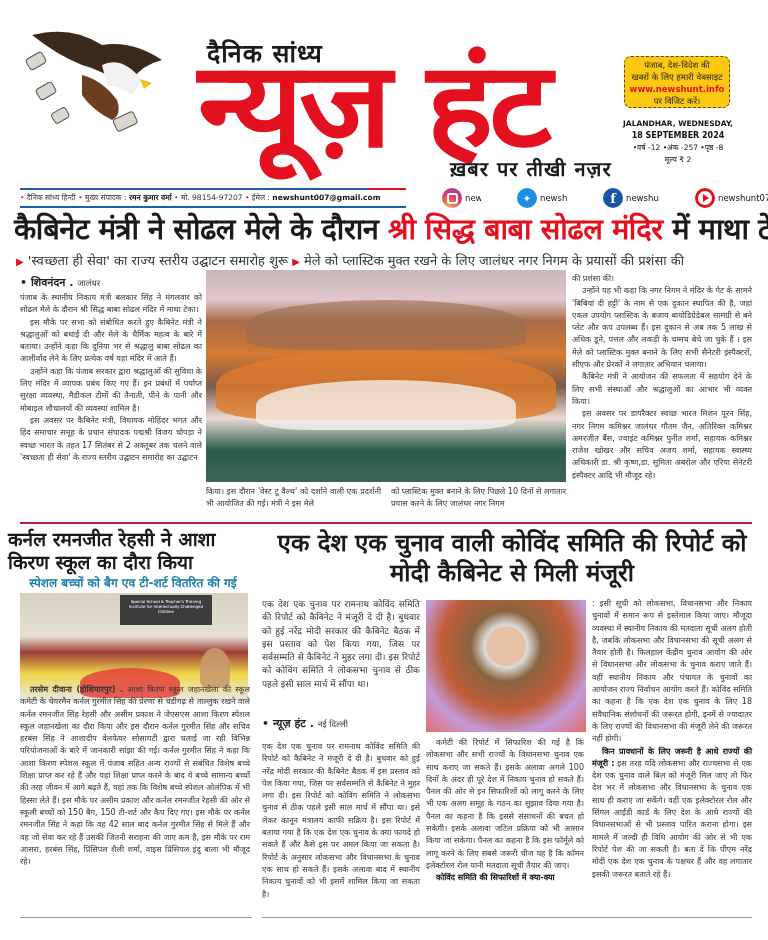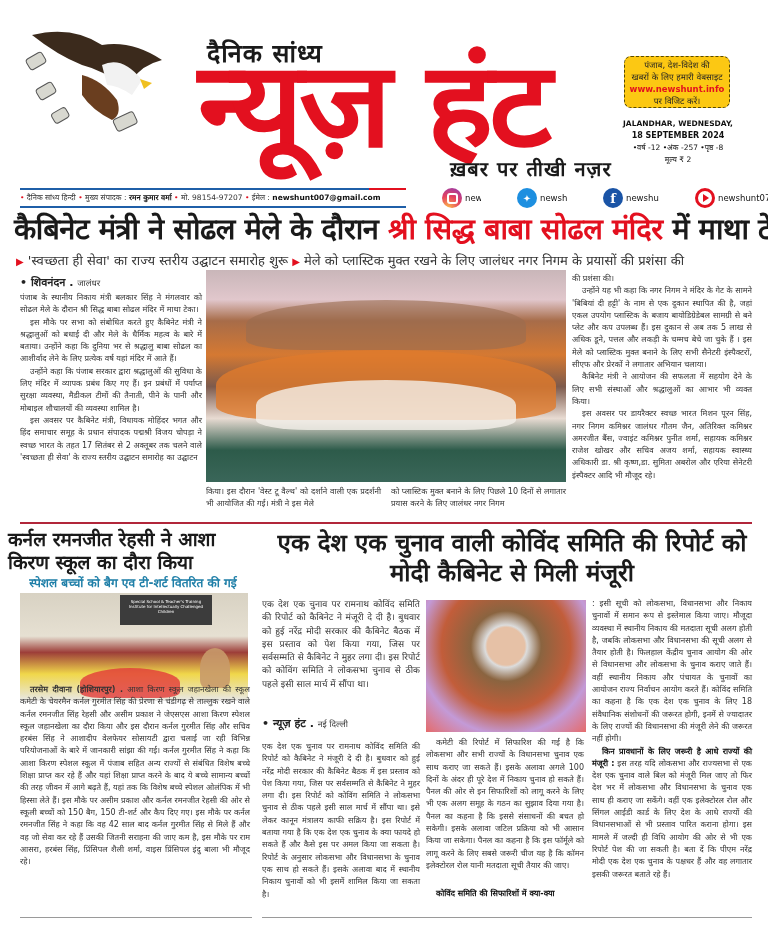--- a/index.html
+++ b/index.html
@@ -192,21 +192,21 @@
   <b>• </b><b>न्यूज़ हंट</b><b> . </b><span class="loc">नई दिल्ली</span>
 </div>
 <div class="col-text" style="left:262px; top:741px; width:158px;">
   <p class="noind">एक देश एक चुनाव पर रामनाथ कोविंद समिति की रिपोर्ट को कैबिनेट ने मंजूरी दे दी है। बुधवार को हुई नरेंद्र मोदी सरकार की कैबिनेट बैठक में इस प्रस्ताव को पेश किया गया, जिस पर सर्वसम्मति से कैबिनेट ने मुहर लगा दी। इस रिपोर्ट को कोविंग समिति ने लोकसभा चुनाव से ठीक पहले इसी साल मार्च में सौंपा था। इसे लेकर कानून मंत्रालय काफी सक्रिय है। इस रिपोर्ट में बताया गया है कि एक देश एक चुनाव के क्या फायदे हो सकते हैं और कैसे इस पर अमल किया जा सकता है। रिपोर्ट के अनुसार लोकसभा और विधानसभा के चुनाव एक साथ हो सकते हैं। इसके अलावा बाद में स्थानीय निकाय चुनावों को भी इसमें शामिल किया जा सकता है।</p>
 </div>
 
 <div class="photo photo-pm"></div>
 
 <div class="col-text" style="left:426px; top:737px; width:158px;">
   <p>कमेटी की रिपोर्ट में सिफारिश की गई है कि लोकसभा और सभी राज्यों के विधानसभा चुनाव एक साथ कराए जा सकते हैं। इसके अलावा अगले 100 दिनों के अंदर ही पूरे देश में निकाय चुनाव हो सकते हैं। पैनल की ओर से इन सिफारिशों को लागू करने के लिए भी एक अलग समूह के गठन का सुझाव दिया गया है। पैनल का कहना है कि इससे संसाधनों की बचत हो सकेगी। इसके अलावा जटिल प्रक्रिया को भी आसान किया जा सकेगा। पैनल का कहना है कि इस फॉर्मूले को लागू करने के लिए सबसे जरूरी चीज यह है कि कॉमन इलेक्टोरल रोल यानी मतदाता सूची तैयार की जाए।</p>
-  <p style="font-weight:bold; color:#111;margin-top:16px;">कोविंद समिति की सिफारिशों में क्या-क्या</p>
+  <p style="font-weight:bold; color:#111;">कोविंद समिति की सिफारिशों में क्या-क्या</p>
 </div>
 
 <div class="col-text" style="left:592px; top:598px; width:160px;">
   <p class="noind">: इसी सूची को लोकसभा, विधानसभा और निकाय चुनावों में समान रूप से इस्तेमाल किया जाए। मौजूदा व्यवस्था में स्थानीय निकाय की मतदाता सूची अलग होती है, जबकि लोकसभा और विधानसभा की सूची अलग से तैयार होती है। फिलहाल केंद्रीय चुनाव आयोग की ओर से विधानसभा और लोकसभा के चुनाव कराए जाते हैं। वहीं स्थानीय निकाय और पंचायत के चुनावों का आयोजन राज्य निर्वाचन आयोग करते हैं। कोविंद समिति का कहना है कि एक देश एक चुनाव के लिए 18 संवैधानिक संशोधनों की जरूरत होगी, इनमें से ज्यादातर के लिए राज्यों की विधानसभा की मंजूरी लेने की जरूरत नहीं होगी।</p>
   <p><b style="color:#111;">किन प्रावधानों के लिए जरूरी है आधे राज्यों की मंजूरी :</b> <span>इस तरह यदि लोकसभा और राज्यसभा से एक देश एक चुनाव वाले बिल को मंजूरी मिल जाए तो फिर देश भर में लोकसभा और विधानसभा के चुनाव एक साथ ही कराए जा सकेंगे। वहीं एक इलेक्टोरल रोल और सिंगल आईडी कार्ड के लिए देश के आधे राज्यों की विधानसभाओं से भी प्रस्ताव पारित कराना होगा। इस मामले में जल्दी ही विधि आयोग की ओर से भी एक रिपोर्ट पेश की जा सकती है। बता दें कि पीएम नरेंद्र मोदी एक देश एक चुनाव के पक्षधर हैं और वह लगातार इसकी जरूरत बताते रहे हैं।</span></p>
 </div>
 
 <div class="rule grey" style="left:262px; top:917px; width:490px;"></div>
 
 </body></html>

